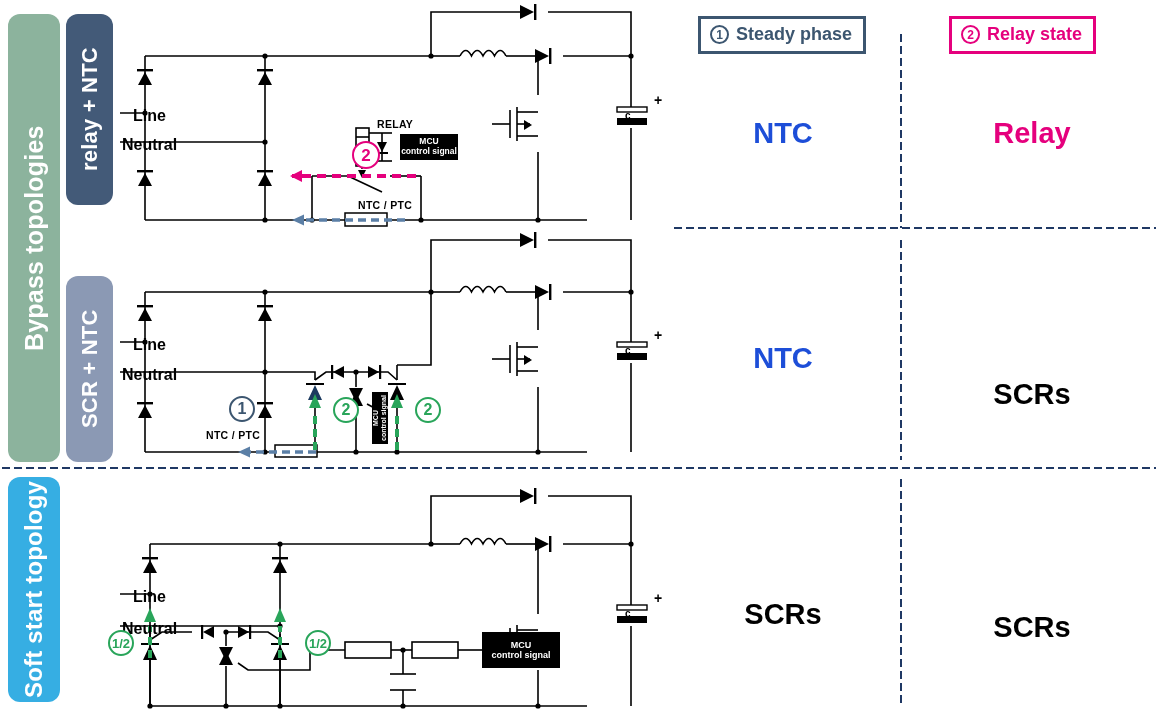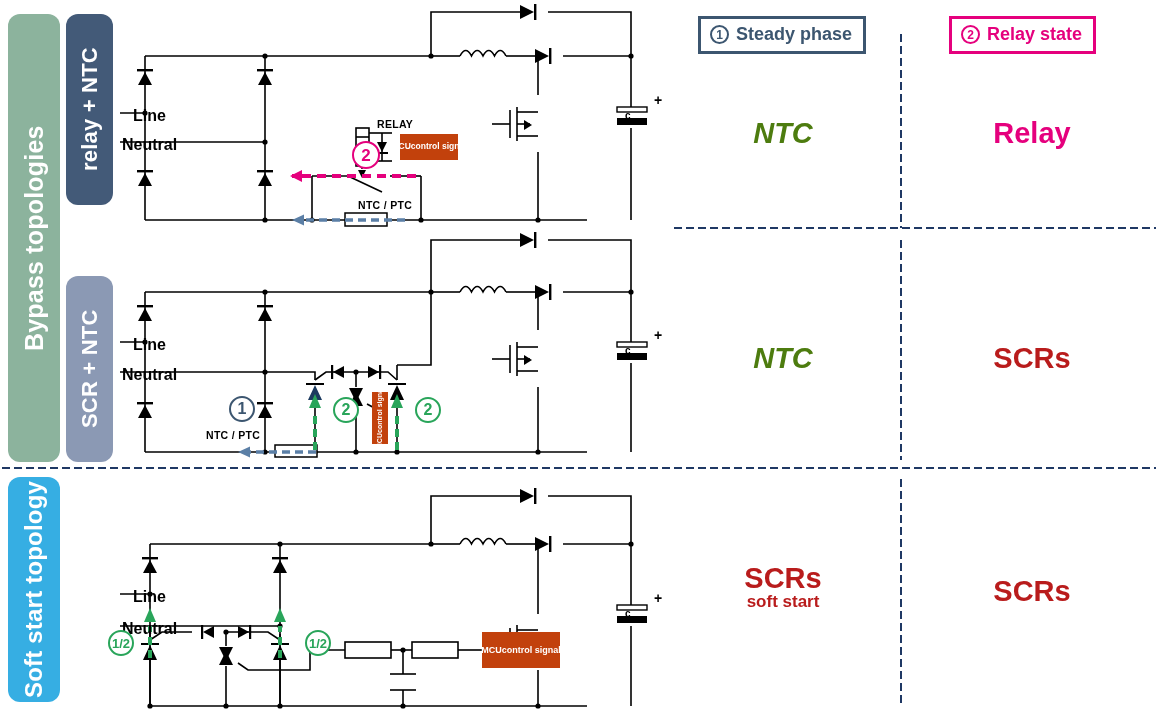--- a/index.html
+++ b/index.html
@@ -65,23 +65,23 @@
   }
 
   
   .rescell {
     position: absolute; text-align: center;
     font-weight: bold; line-height: 1.05;
     white-space: nowrap;
   }
   .res-main { font-size: 29px; }
   .res-sub  { font-size: 17px; }
-  .c-dark  { color: #4d7c0f; font-style: italic; }
+  .c-dark  { color: #1d4ed8; }
   .c-pink  { color: #e5007d; }
-  .c-green { color: #b91c1c; }
+  .c-green { color: #000000; margin-top: 36px; }
 
   #res-r1c1 { left: 688px; top: 118px; width: 190px; }
   #res-r1c2 { left: 937px; top: 118px; width: 190px; }
   #res-r2c1 { left: 688px; top: 343px; width: 190px; }
   #res-r2c2 { left: 937px; top: 343px; width: 190px; }
   #res-r3c1 { left: 688px; top: 563px; width: 190px; }
   #res-r3c2 { left: 937px; top: 576px; width: 190px; }
 
   
   .ckt { position: absolute; }
@@ -91,23 +91,23 @@
 
   .ioname {
     position: absolute; font-size: 16px; font-weight: bold; color: #000;
     white-space: nowrap;
   }
   .cktlabel {
     position: absolute; font-size: 10.5px; font-weight: bold; color: #000;
     white-space: nowrap; letter-spacing: .3px;
   }
   .mcubox {
-    position: absolute; background: #c2410c; color: #ffffff;
+    position: absolute; background: #000000; color: #ffffff;
     font-size: 8.5px; font-weight: bold; text-align: left;
-    display: flex; flex-direction: row; align-items: center; justify-content: center;
+    display: flex; flex-direction: column; align-items: center; justify-content: center;
     line-height: 1.15; white-space: nowrap;
   }
   .mcubox.vert { writing-mode: vertical-rl; transform: rotate(180deg); }
 
   .marker {
     position: absolute;
     display: flex; align-items: center; justify-content: center;
     border-radius: 50%; background: #ffffff;
     font-weight: bold; line-height: 1;
   }
@@ -159,21 +159,20 @@
     <div class="res-main c-pink">Relay</div>
   </div>
   <div class="rescell" id="res-r2c1">
     <div class="res-main c-dark">NTC</div>
   </div>
   <div class="rescell" id="res-r2c2">
     <div class="res-main c-green">SCRs</div>
   </div>
   <div class="rescell" id="res-r3c1">
     <div class="res-main c-green">SCRs</div>
-    <div class="res-sub c-green">soft start</div>
   </div>
   <div class="rescell" id="res-r3c2">
     <div class="res-main c-green">SCRs</div>
   </div>
 
   <div class="ckt" id="ckt1">
     <svg width="560" height="236" viewBox="0 0 560 236">
       <g stroke="#000" stroke-width="1.6" fill="none">
 
         <path d="M25,56 L145,56"></path>

